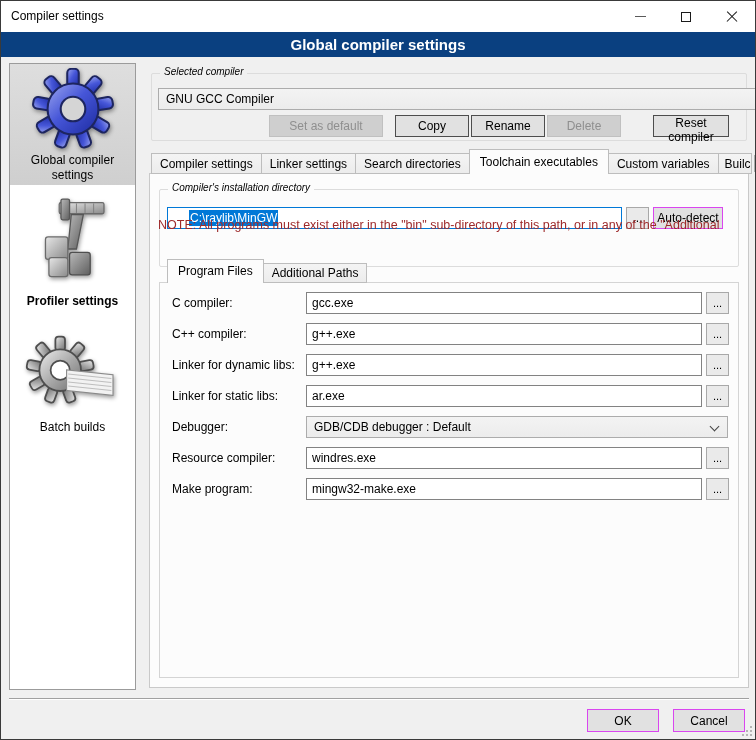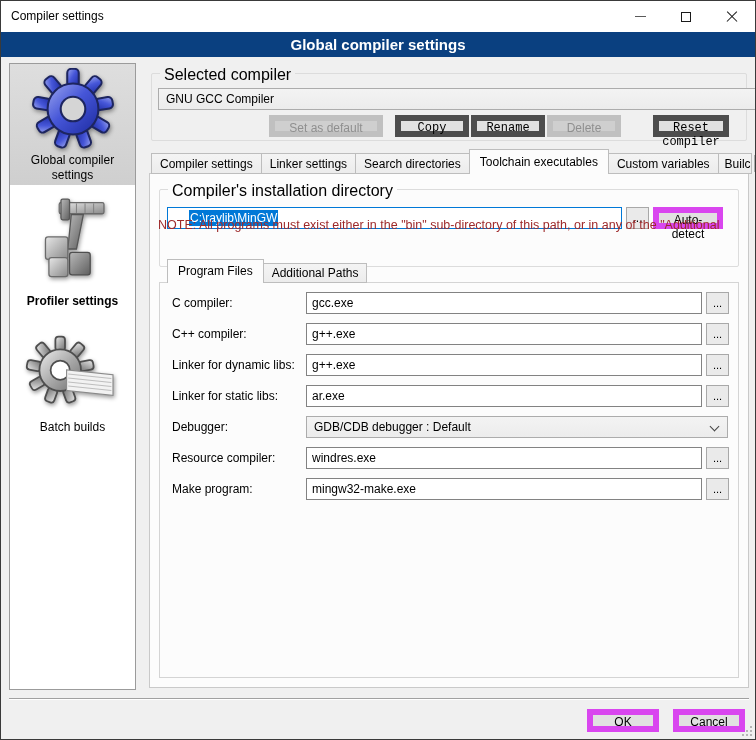--- a/index.html
+++ b/index.html
@@ -29,30 +29,30 @@
              border:1px solid #9b9b9b; }
   .side-item { width:100%; display:flex; flex-direction:column; align-items:center; text-align:center; padding-top:4px; }
   .side-item.selected { background:linear-gradient(#dedede,#cfcfcf); }
   .side-item .lbl { font-size:12px; line-height:15px; color:#000; padding-bottom:6px; }
   .icon-wrap { filter:drop-shadow(1.5px 2.5px 2px rgba(0,0,0,0.40)); }
   .si-1 { height:121px; } .si-2 { height:128px; margin-top:6px;font-weight:bold; } .si-3 { height:120px; margin-top:10px; }
 
   
   .fieldset { position:absolute; border:1px solid #dcdcdc; border-radius:2px; }
   .fs-compiler { left:150px; top:72px; width:596px; height:68px; }
-  .fs-legend { position:absolute; top:-8px; left:8px; background:#f0f0f0; padding:0 4px; font-size:16px; }
+  .fs-legend { position:absolute; top:-8px; left:8px; background:#f0f0f0; padding:0 4px; font-size:10px;font-style:italic; }
   .combo { position:relative; background:linear-gradient(#f3f3f3,#ececec); border:1px solid #acacac;
            line-height:20px; padding-left:7px; cursor:default; }
   .combo .chev { position:absolute; right:9px; top:6px; width:7px; height:7px;
                  border-right:1.4px solid #444; border-bottom:1.4px solid #444; transform:rotate(45deg); }
   .combo-main { position:absolute; left:6px; top:14px; width:686px; height:22px; }
 
-  .btn { position:absolute; height:22px; background:#e1e1e1; border:6px solid #d946ef;
+  .btn { position:absolute; height:22px; background:#e1e1e1; border:1px solid #d946ef;
          font-family:"Liberation Sans", sans-serif; font-size:12px; color:#000; text-align:center; }
-  .btn-dark { border-color:#4d4d4d;font-family:Liberation Mono, monospace; }
+  .btn-dark { border-color:#4d4d4d; }
   .btn:disabled { background:#cfcfcf; border-color:#c0c0c0; color:#8f8f8f; }
   .b-setdef { left:268px; top:114px; width:114px; }
   .b-copy   { left:394px; top:114px; width:74px; }
   .b-rename { left:470px; top:114px; width:74px; }
   .b-delete { left:546px; top:114px; width:74px; }
   .b-reset  { left:652px; top:114px; width:76px; }
 
   
   .tabstrip { position:absolute; left:150px; top:148px; height:25px; display:flex; align-items:flex-end; z-index:3; }
   .tab { height:21px; background:linear-gradient(#f4f4f4,#ececec); border:1px solid #bdbdbd;

